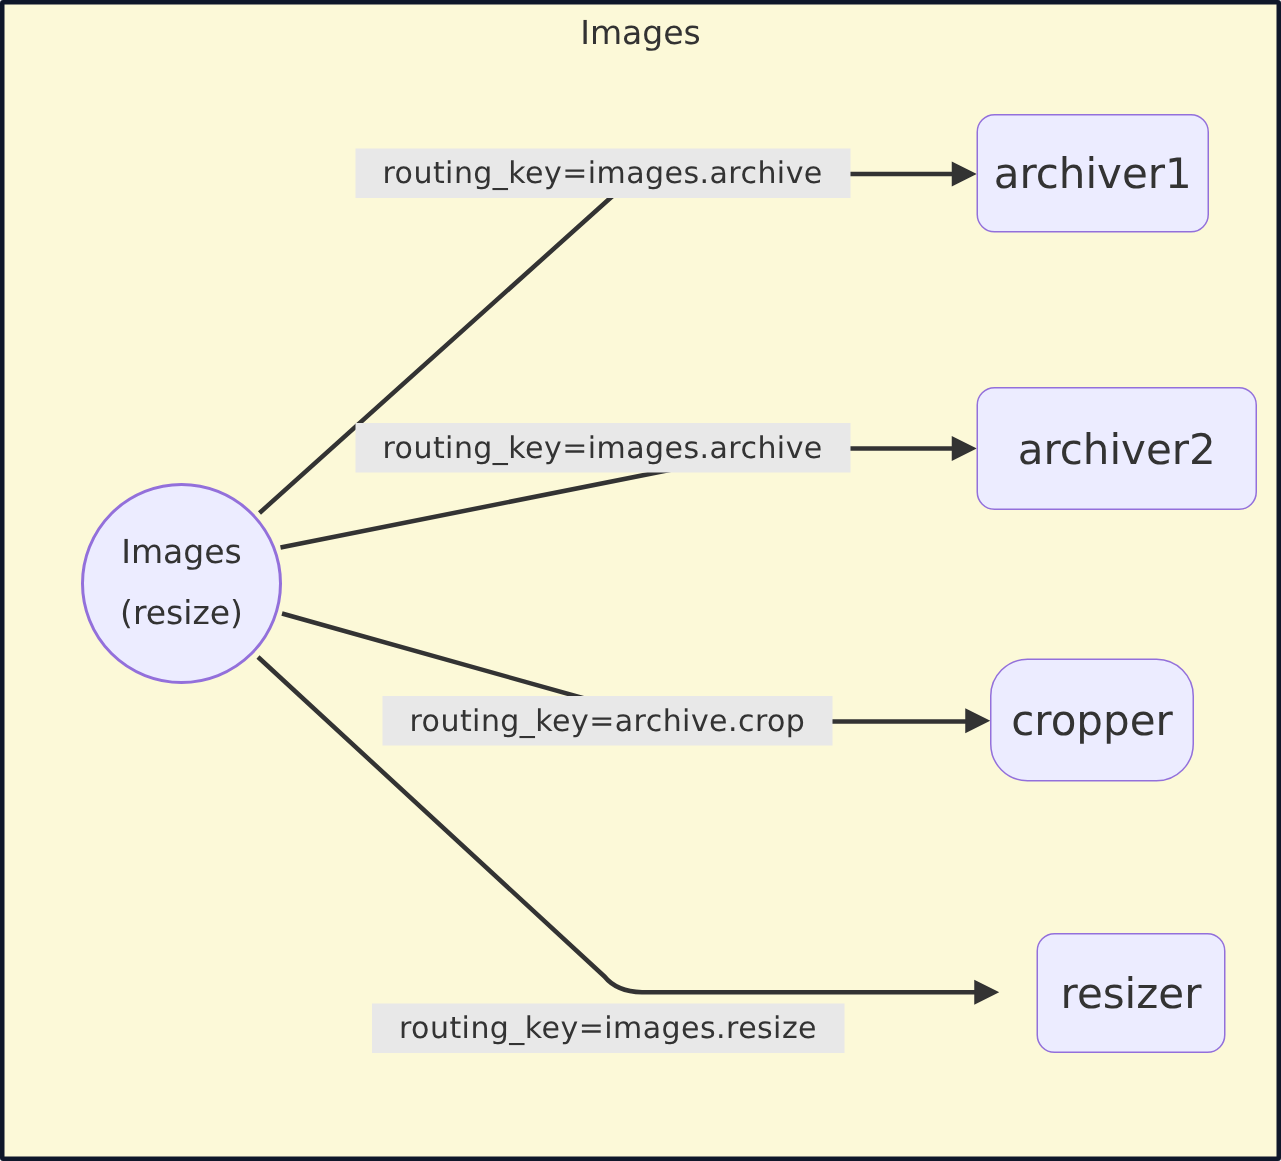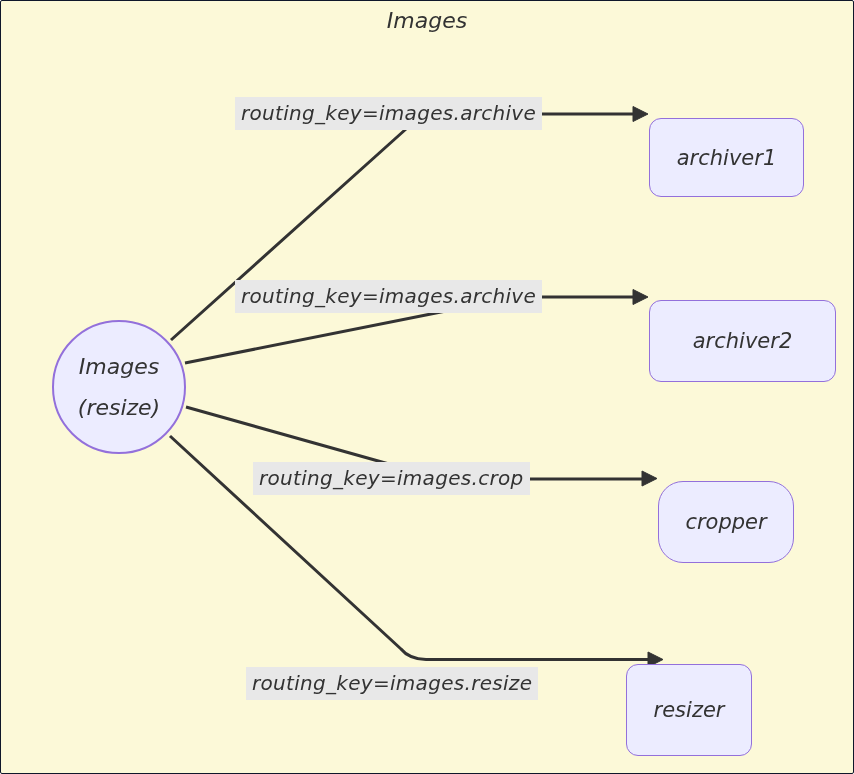--- a/index.html
+++ b/index.html
@@ -7,24 +7,23 @@
     padding: 0;
     background: #ffffff;
     font-family: "DejaVu Sans", "Liberation Sans", sans-serif;
   }
   .canvas {
     position: relative;
     width: 854px;
     height: 774px;
     box-sizing: border-box;
     background: #fcf9d8;
-    border: 1px solid #0f172a;
+    border: 3px solid #0f172a;
     border-radius: 2px;
     overflow: hidden;
-    font-style: italic;
   }
   .diagram-title {
     position: absolute;
     top: 7px;
     left: 0;
     width: 100%;
     text-align: center;
     font-size: 22px;
     color: #333333;
     z-index: 3;
@@ -49,38 +48,37 @@
     stroke: #333333;
   }
   .edge-label {
     position: absolute;
     background: #e8e8e8;
     color: #333333;
     font-size: 20px;
     letter-spacing: 0.3px;
     line-height: 33px;
     height: 33px;
-    padding: 0 6px;
+    padding: 0 18px;
     white-space: nowrap;
     z-index: 2;
   }
   .node-box {
     position: absolute;
     box-sizing: border-box;
     background: #ececff;
     border: 1.5px solid #9370db;
     border-radius: 12px;
     color: #333333;
-    font-size: 21px;
+    font-size: 28px;
     display: flex;
     align-items: center;
     justify-content: center;
     z-index: 2;
     white-space: nowrap;
-    margin-top: 44px;
   }
   .exchange-circle {
     position: absolute;
     left: 51px;
     top: 319px;
     width: 134px;
     height: 134px;
     box-sizing: border-box;
     background: #ececff;
     border: 2px solid #9370db;
@@ -96,21 +94,21 @@
     z-index: 2;
   }
   
   .label-1 { left: 234px; top: 96px; }
   .label-2 { left: 234px; top: 279px; }
   .label-3 { left: 252px; top: 461px; }
   .label-4 { left: 245px; top: 666px; }
   .box-1 { left: 648px; top: 73px;  width: 155px; height: 79px; }
   .box-2 { left: 648px; top: 255px; width: 187px; height: 82px; }
   .box-3 { left: 657px; top: 436px; width: 136px; height: 82px; border-radius: 25px; }
-  .box-4 { left: 625px; top: 619px; width: 126px; height: 92px; }
+  .box-4 { left: 688px; top: 619px; width: 126px; height: 80px; }
 </style>
 </head>
 <body>
 
 <div class="canvas">
 
   <div class="diagram-title">Images</div>
 
   <svg class="edges" viewBox="0 0 854 774" xmlns="http://www.w3.org/2000/svg">
     <path d="M 170,339 L 405,128 Q 435,113 465,113 H 633"></path>
@@ -126,21 +124,21 @@
     <polygon points="662,658.5 647,651 647,666"></polygon>
   </svg>
 
   <div class="exchange-circle">
     <div>Images</div>
     <div>(resize)</div>
   </div>
 
   <div class="edge-label label-1">routing_key=images.archive</div>
   <div class="edge-label label-2">routing_key=images.archive</div>
-  <div class="edge-label label-3">routing_key=images.crop</div>
+  <div class="edge-label label-3">routing_key=archive.crop</div>
   <div class="edge-label label-4">routing_key=images.resize</div>
 
   <div class="node-box box-1">archiver1</div>
   <div class="node-box box-2">archiver2</div>
   <div class="node-box box-3">cropper</div>
   <div class="node-box box-4">resizer</div>
 
 </div>
 
 </body></html>

